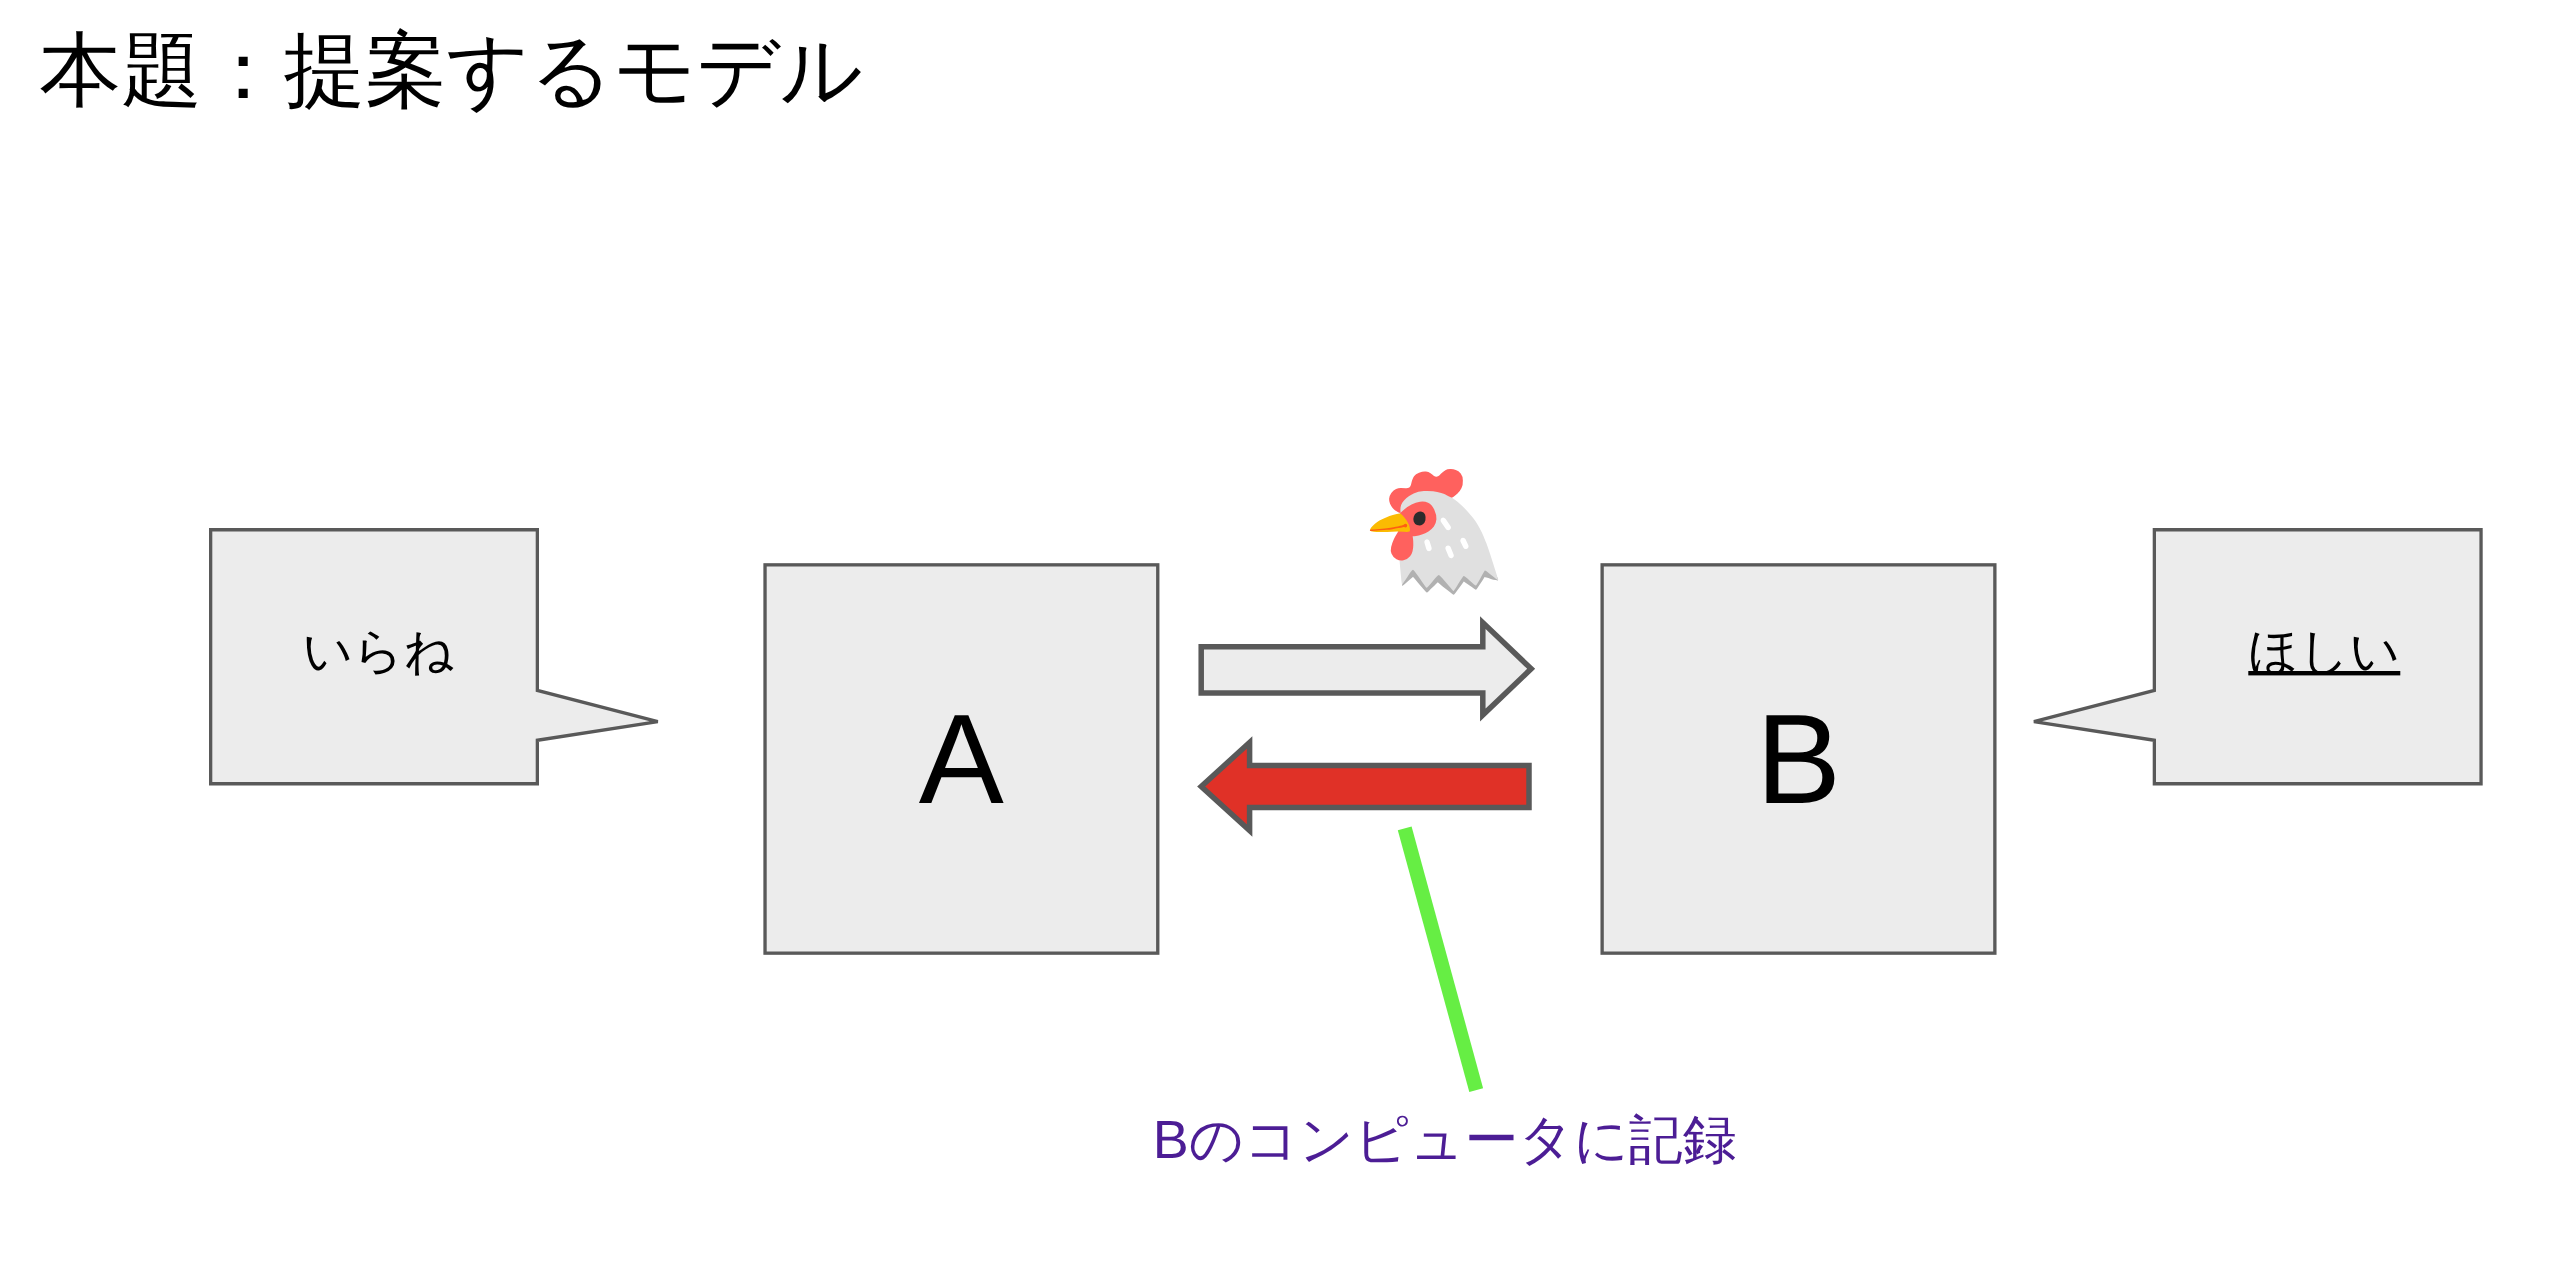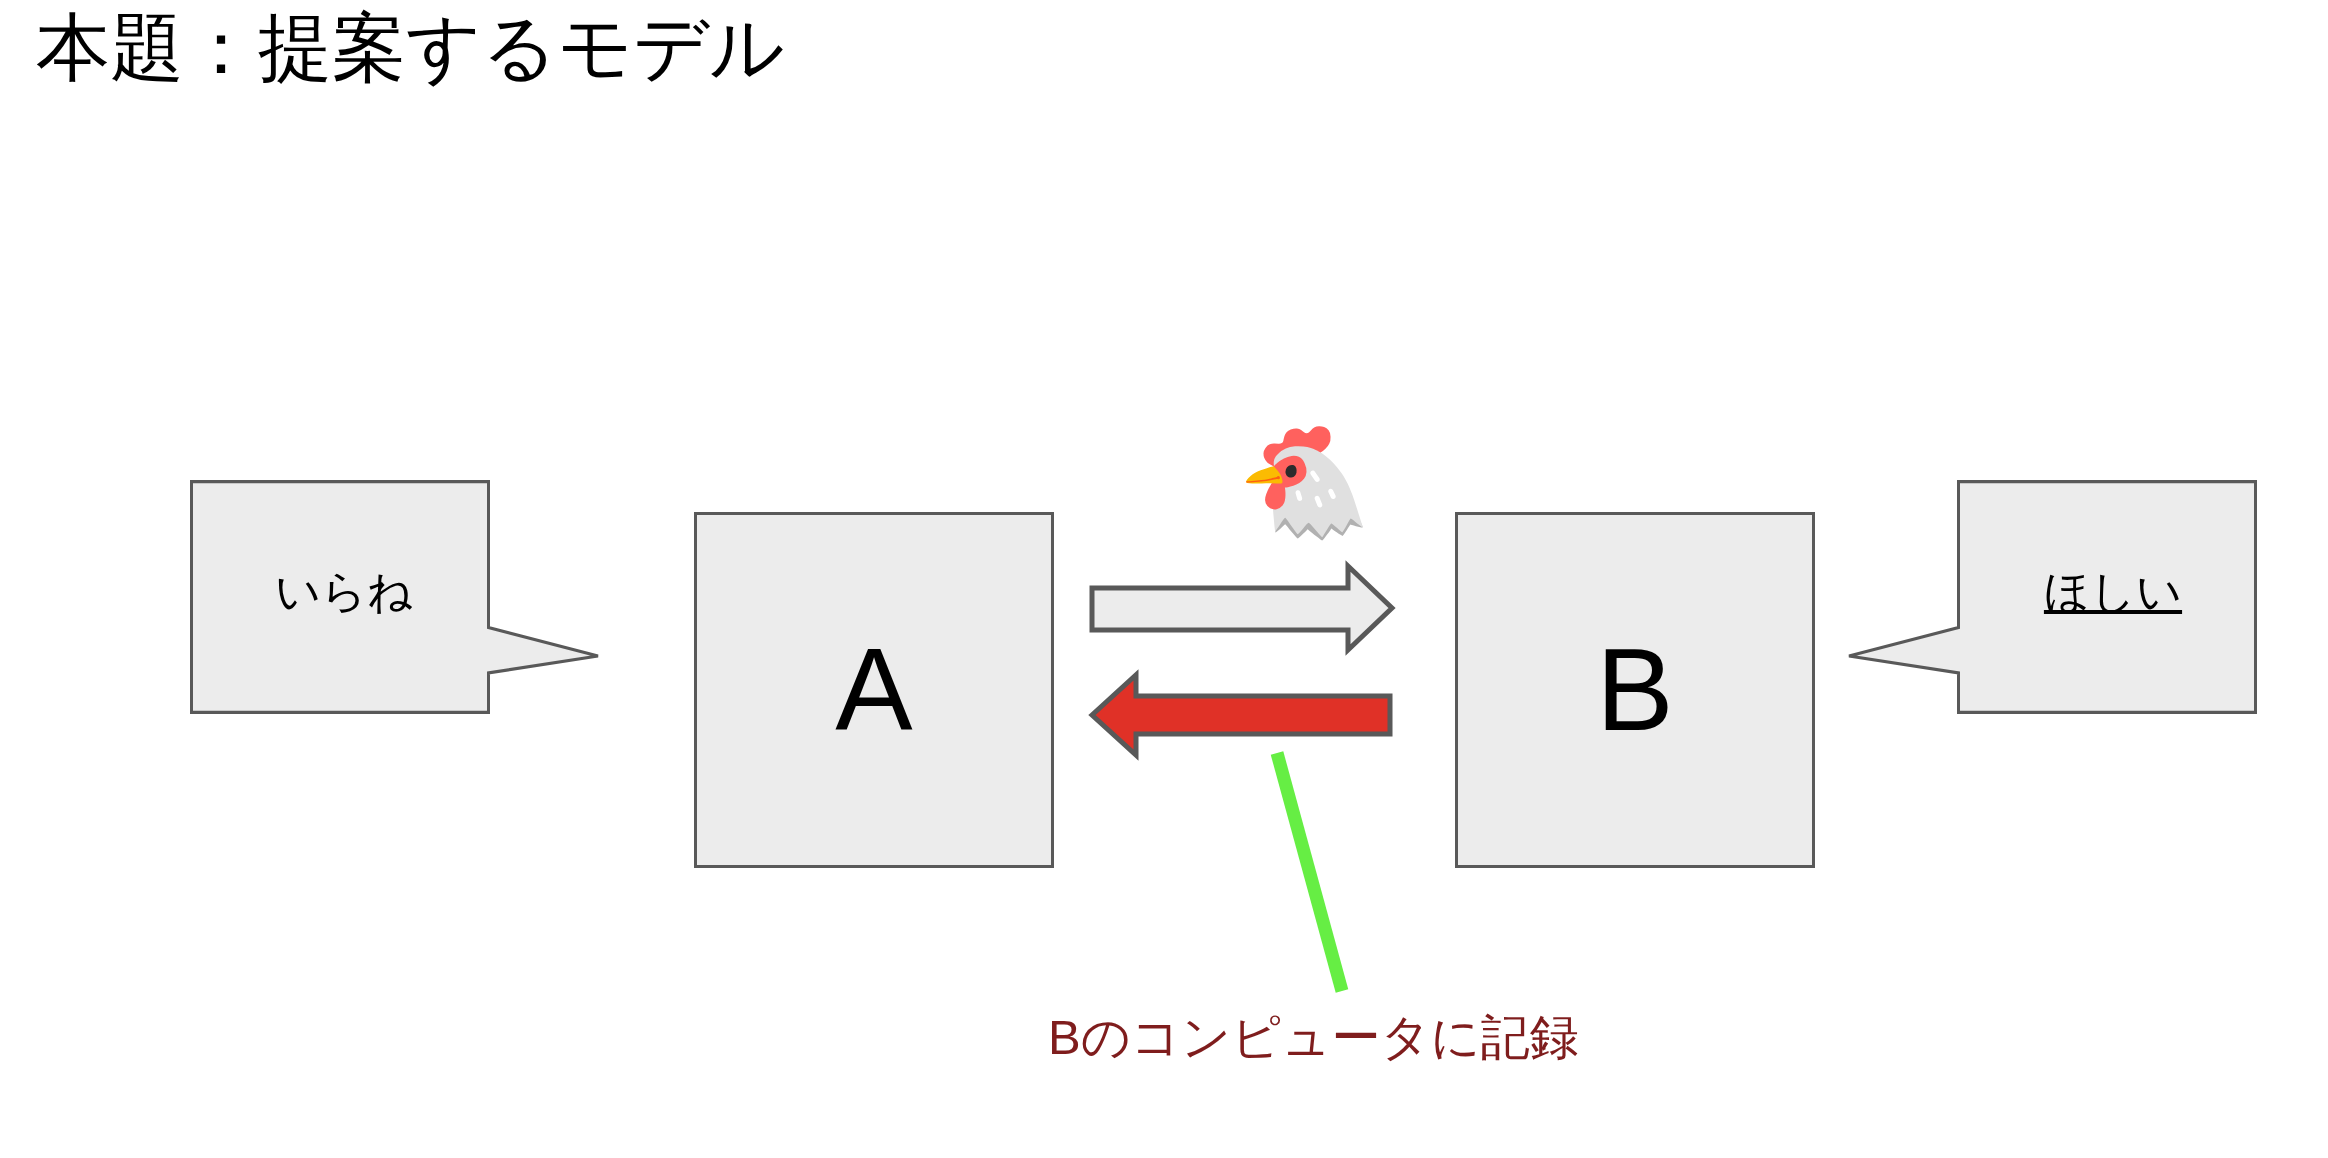--- a/index.html
+++ b/index.html
@@ -13,21 +13,21 @@
     height: 1158px;
     background: #ffffff;
     overflow: hidden;
     font-family: "Liberation Sans", "DejaVu Sans", sans-serif;
   }
 
   
   .slide-title {
     position: absolute;
     left: 36px;
-    top: 2px;
+    top: 18px;
     font-size: 74px;
     line-height: 1.25;
     color: #000000;
     font-weight: 400;
     letter-spacing: 0px;
     white-space: nowrap;
   }
 
   
   .entity-box {
@@ -97,21 +97,21 @@
     text-align: center;
     user-select: none;
   }
 
   
   .caption {
     position: absolute;
     left: 1048px;
     top: 1008px;
     font-size: 49px;
-    color: #7f1d1d;
+    color: #4c1d95;
     line-height: 1.2;
     white-space: nowrap;
   }
 </style>
 </head>
 <body>
 
 <div id="slide">
 
   <div class="slide-title">本題：提案するモデル</div>

